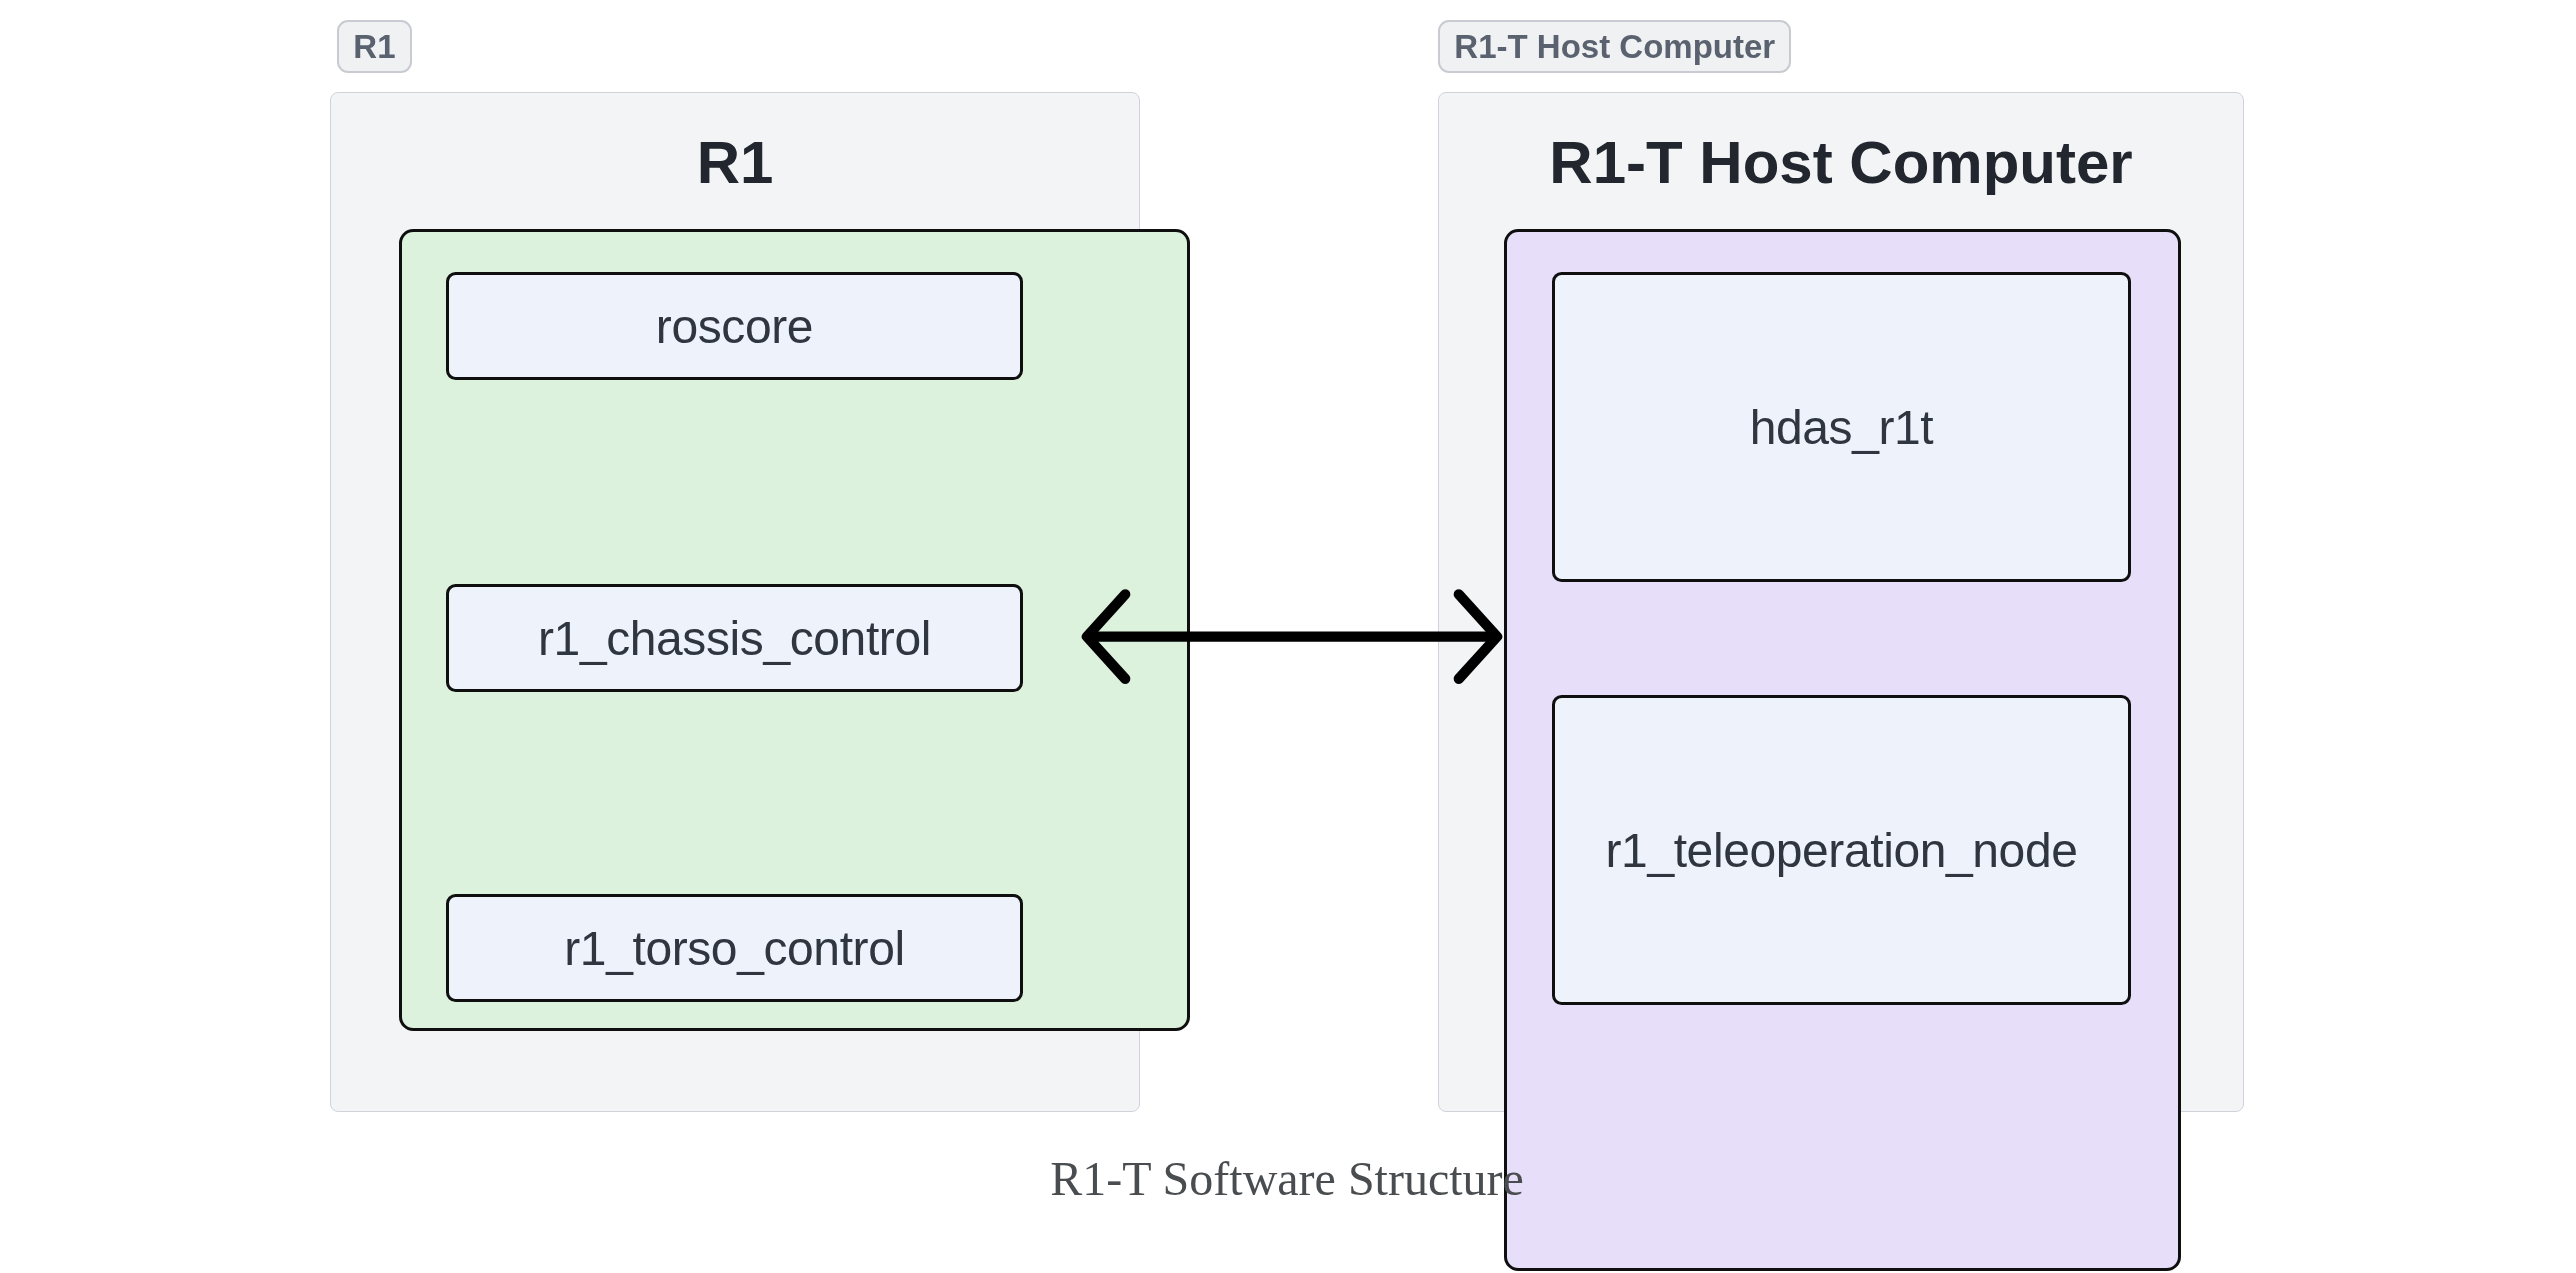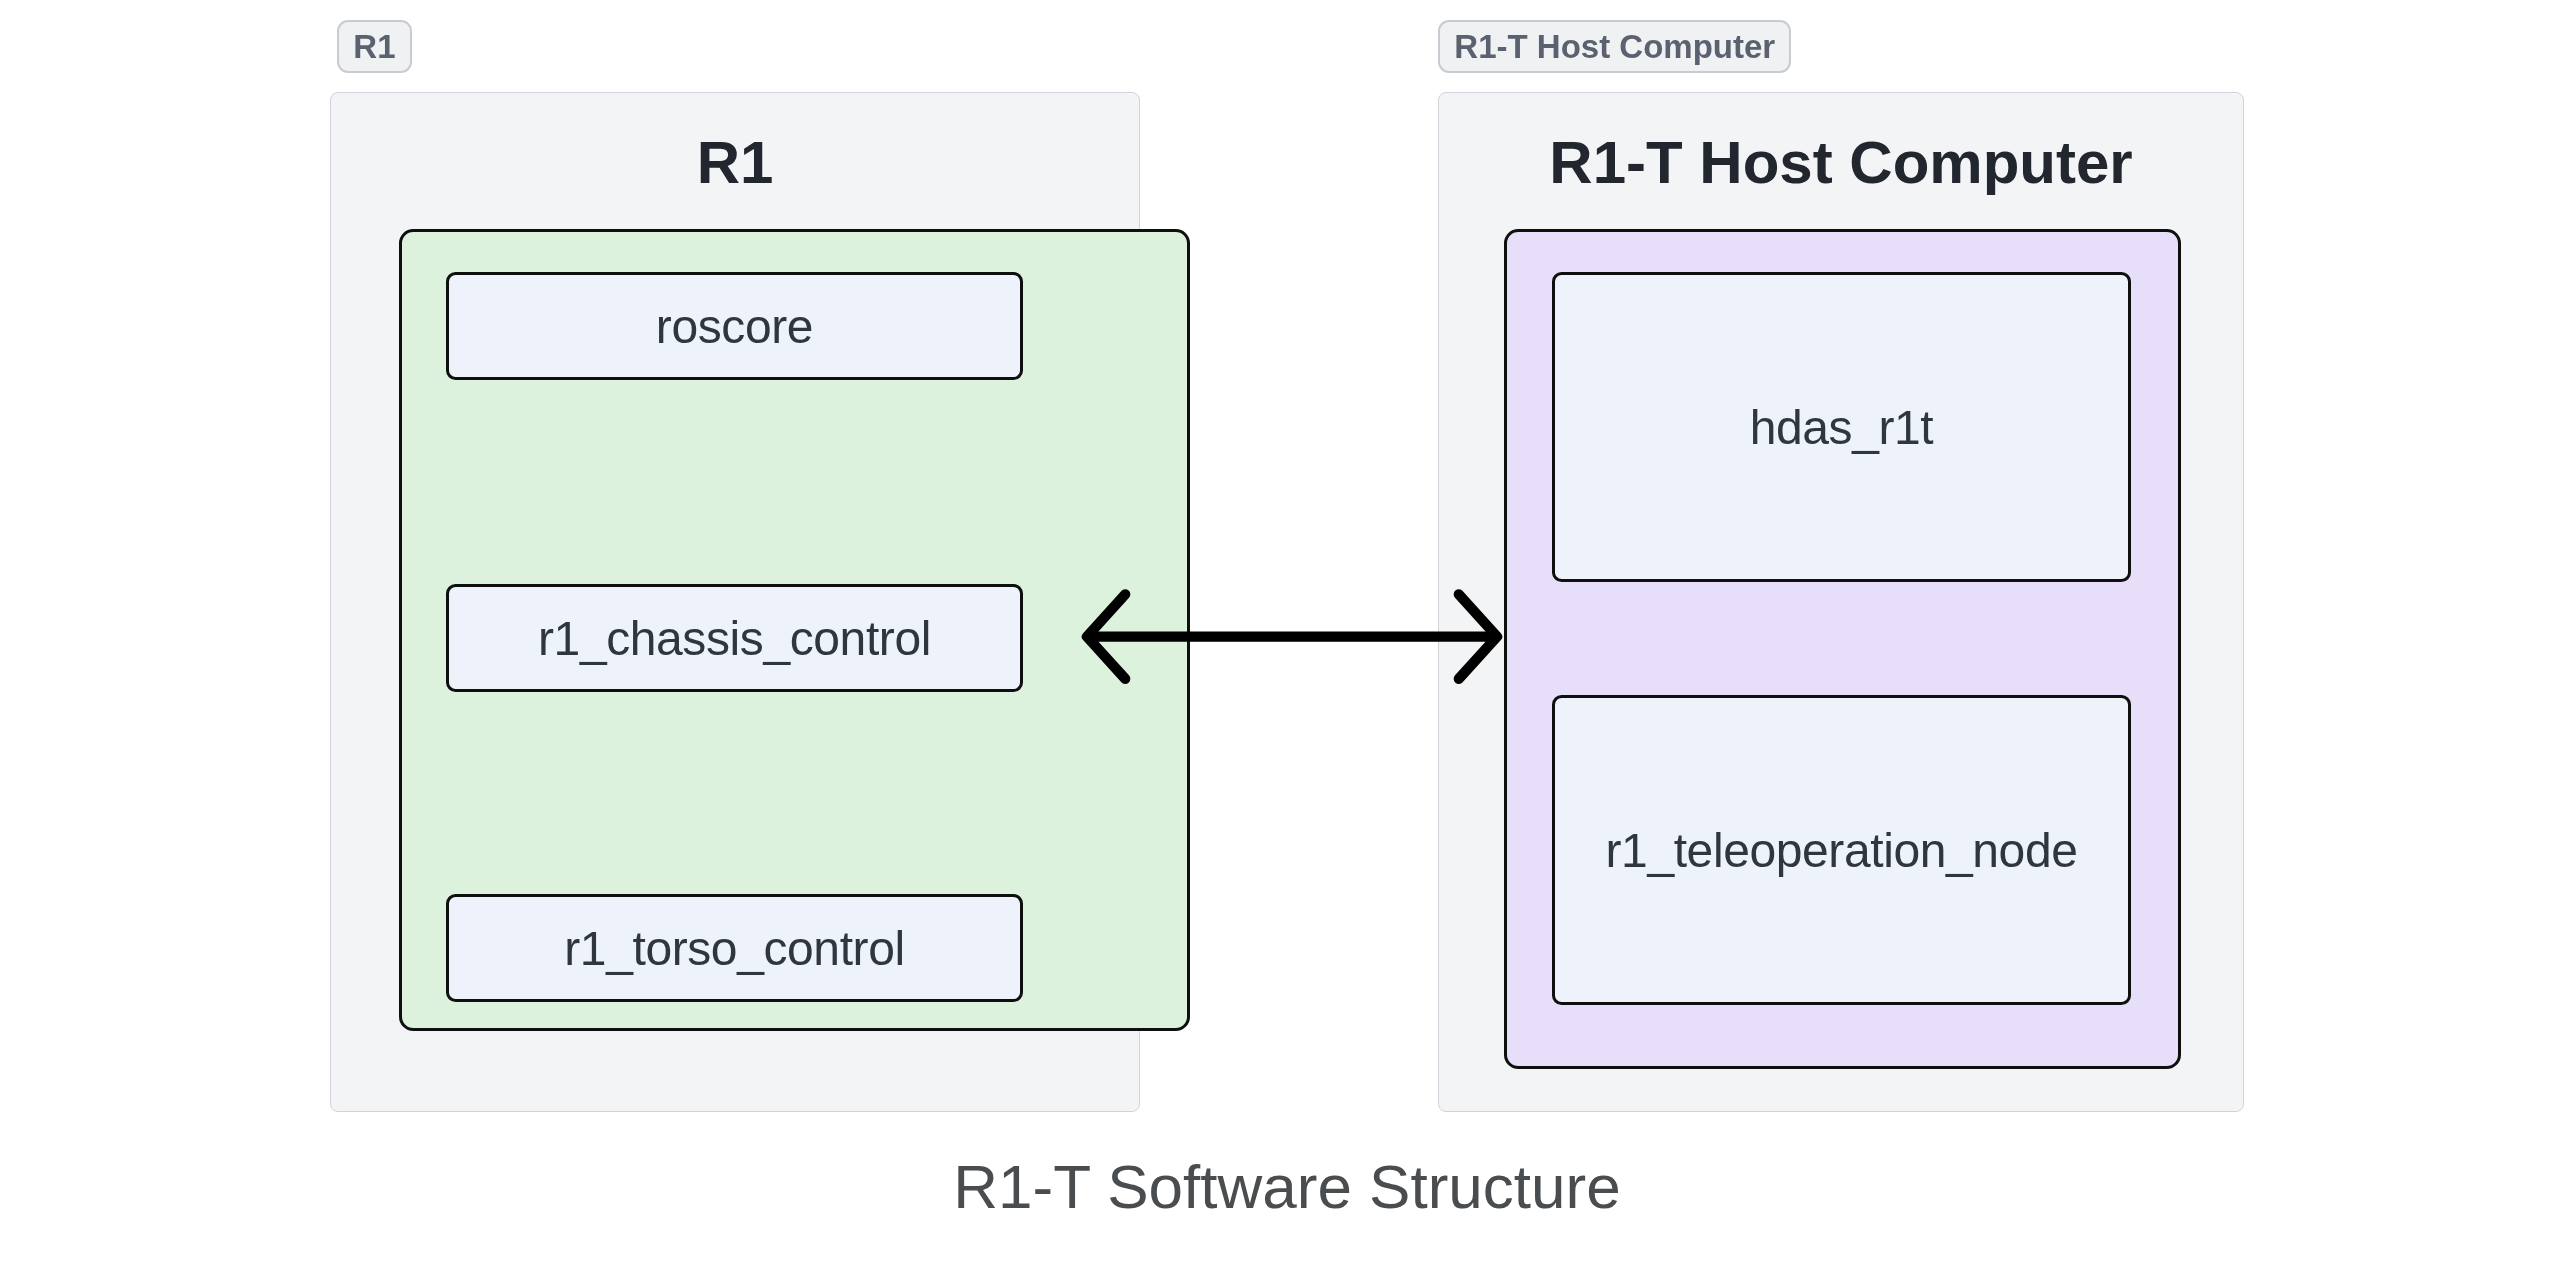--- a/index.html
+++ b/index.html
@@ -67,23 +67,24 @@
     font-size:48px;letter-spacing:-0.4px;
     color:var(--node-text);
     white-space:nowrap;
   }
   .node-l{left:44px;width:577px;height:108px;}
   .node-r{left:45px;width:579px;height:310px;}
   .arrow-svg{position:absolute;left:1075px;top:587px;}
   .caption{
     position:absolute;left:330px;top:1151px;width:1914px;
     text-align:center;
-    font-size:62px;
+    font-size:48px;
     color:var(--caption-text);
     white-space:nowrap;
+    font-family:Liberation Serif, serif;
   }
 </style>
 </head>
 <body>
 
 <div style="position:absolute;inset:0;">
 
   <div class="badge" style="left:337px;top:20px;">R1</div>
 
   <div class="cluster" style="left:330px;top:92px;width:810px;height:1020px;">
@@ -94,21 +95,21 @@
       <div class="node node-l" style="top:352px;">r1_chassis_control</div>
       <div class="node node-l" style="top:662px;">r1_torso_control</div>
     </div>
   </div>
 
   <div class="badge" style="left:1438px;top:20px;">R1-T Host Computer</div>
 
   <div class="cluster" style="left:1438px;top:92px;width:806px;height:1020px;">
     <div class="cluster-title">R1-T Host Computer</div>
 
-    <div class="panel purple" style="left:65px;top:136px;width:677px;height:840px;">
+    <div class="panel purple" style="left:65px;top:136px;width:677px;height:1042px;">
       <div class="node node-r" style="top:40px;">hdas_r1t</div>
       <div class="node node-r" style="top:463px;">r1_teleoperation_node</div>
     </div>
   </div>
 
   <svg class="arrow-svg" width="434" height="100" viewBox="0 0 545 125">
     <g stroke="var(--arrow-color)" stroke-width="13" fill="none" stroke-linecap="round" stroke-linejoin="round">
       <line x1="16" y1="62" x2="529" y2="62"></line>
       <path d="M63,9 L15,62 L63,115"></path>
       <path d="M482,9 L530,62 L482,115"></path>

